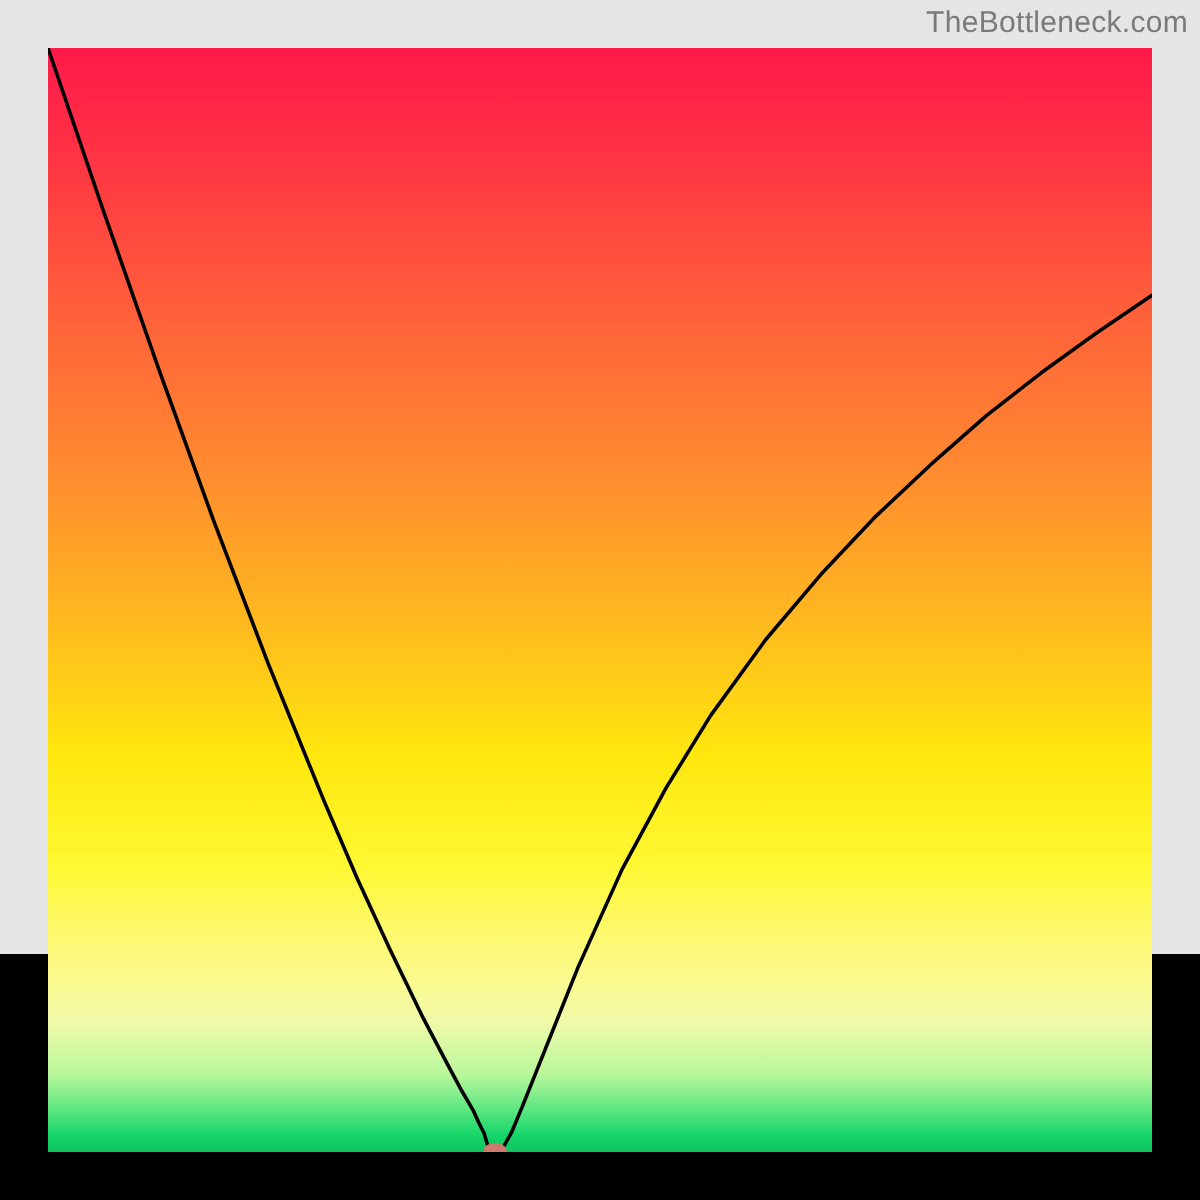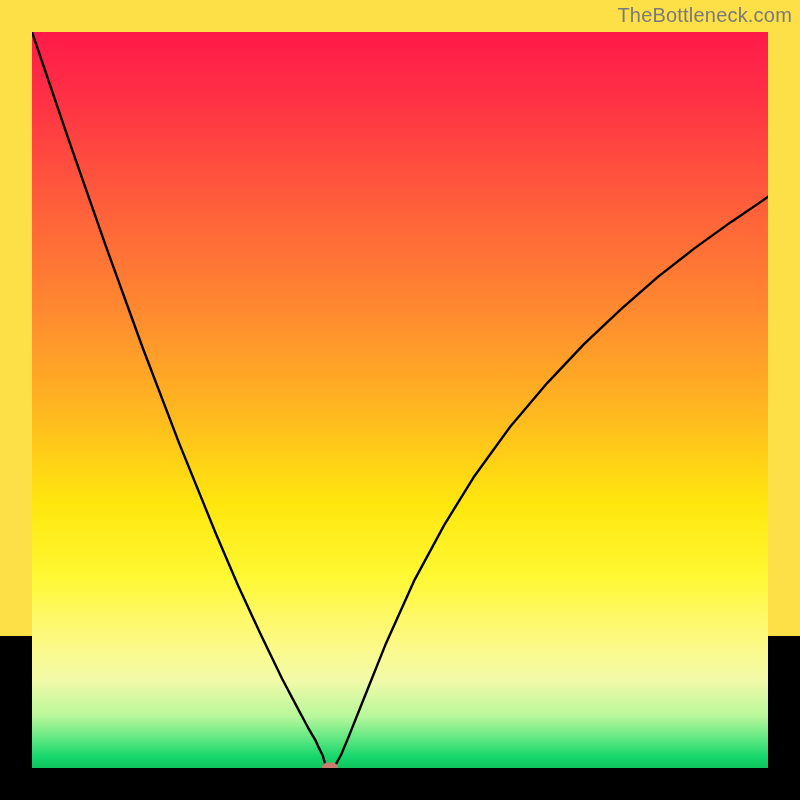--- a/index.html
+++ b/index.html
@@ -8,21 +8,21 @@
     width: 800px;
     height: 800px;
     overflow: hidden;
     background: #000;
     font-family: Arial, Helvetica, sans-serif;
   }
   .stage {
     position: relative;
     width: 800px;
     height: 636px;
-    background: #fde047;
+    background: #e5e5e5;
   }
   .watermark {
     position: absolute;
     top: 4px;
     right: 8px;
     color: #7a7a7a;
     font-size: 20px;
     font-weight: 500;
     letter-spacing: 0.2px;
     z-index: 10;

